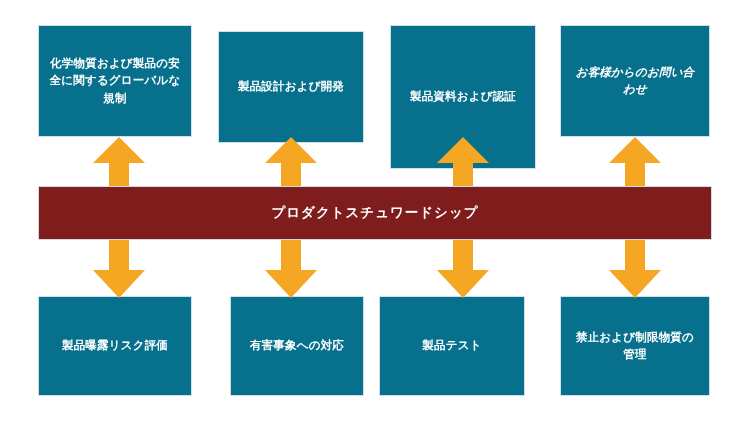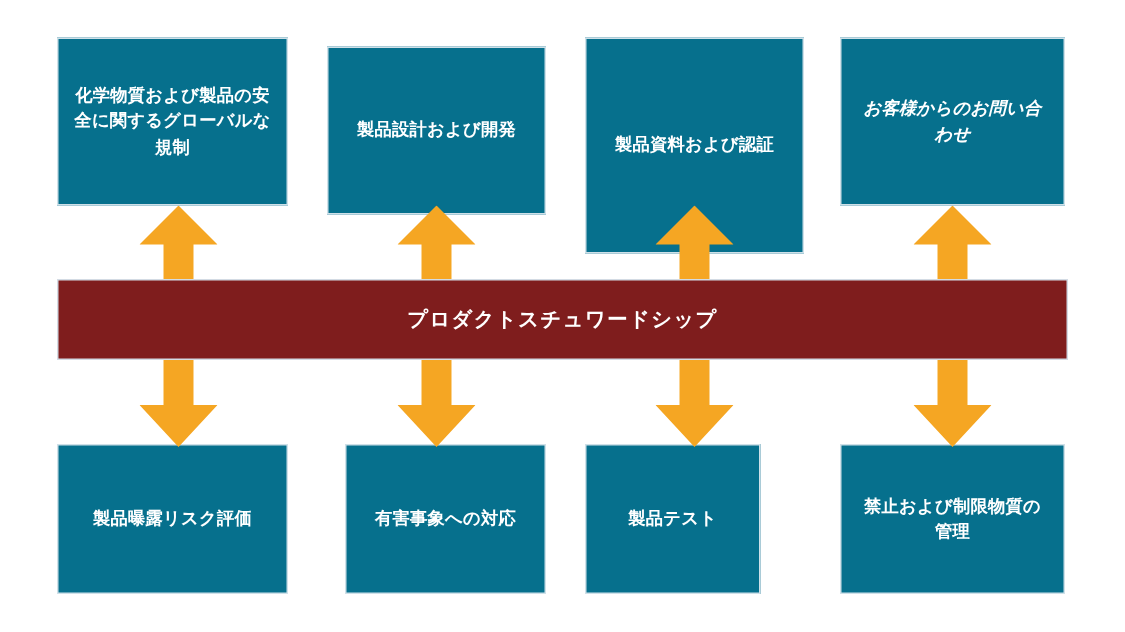--- a/index.html
+++ b/index.html
@@ -142,21 +142,21 @@
   </div>
 
   <div class="proc-box" style="left:38px;  top:296px; width:154px; height:100px;">
     <span class="proc-label">製品曝露リスク評価</span>
   </div>
 
   <div class="proc-box" style="left:218px; top:296px; width:134px; height:100px;margin-left:12px;">
     <span class="proc-label">有害事象への対応</span>
   </div>
 
-  <div class="proc-box" style="left:390px; top:296px; width:117px; height:100px;">
+  <div class="proc-box" style="left:379px; top:296px; width:146px; height:100px;">
     <span class="proc-label">製品テスト</span>
   </div>
 
   <div class="proc-box" style="left:560px; top:296px; width:150px; height:100px;align-items:center;">
     <span class="proc-label">禁止および制限物質の管理</span>
   </div>
 
 </div>
 
 </body></html>

